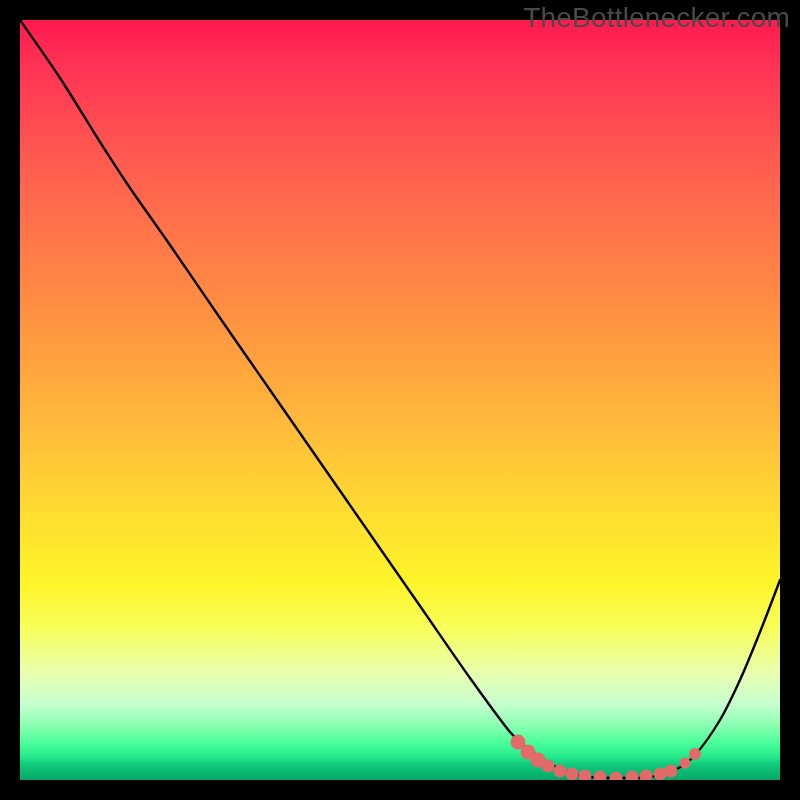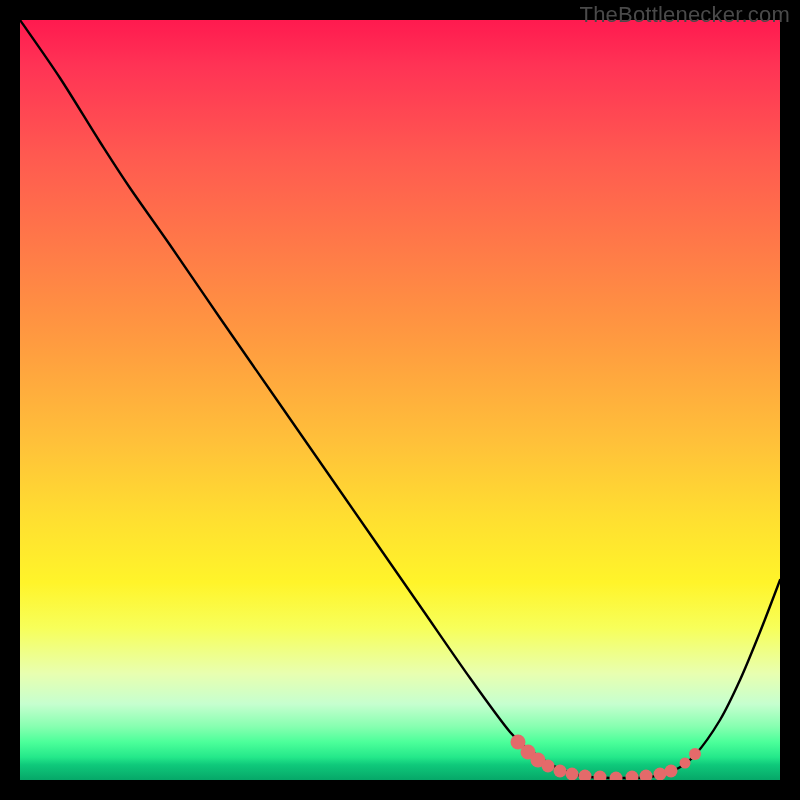--- a/index.html
+++ b/index.html
@@ -42,21 +42,21 @@
       #24e88a 97%,
       #0fc97b 98%,
       #06a768 100%
     );
   }
   .watermark {
     position: absolute;
     top: 2px;
     right: 10px;
     color: #4a4a4a;
-    font-size: 22px;
+    font-size: 28px;
     font-weight: 400;
     letter-spacing: 0.2px;
     z-index: 5;
     user-select: none;
   }
   svg.curve {
     position: absolute;
     left: 0; top: 0;
     width: 760px;
     height: 760px;

